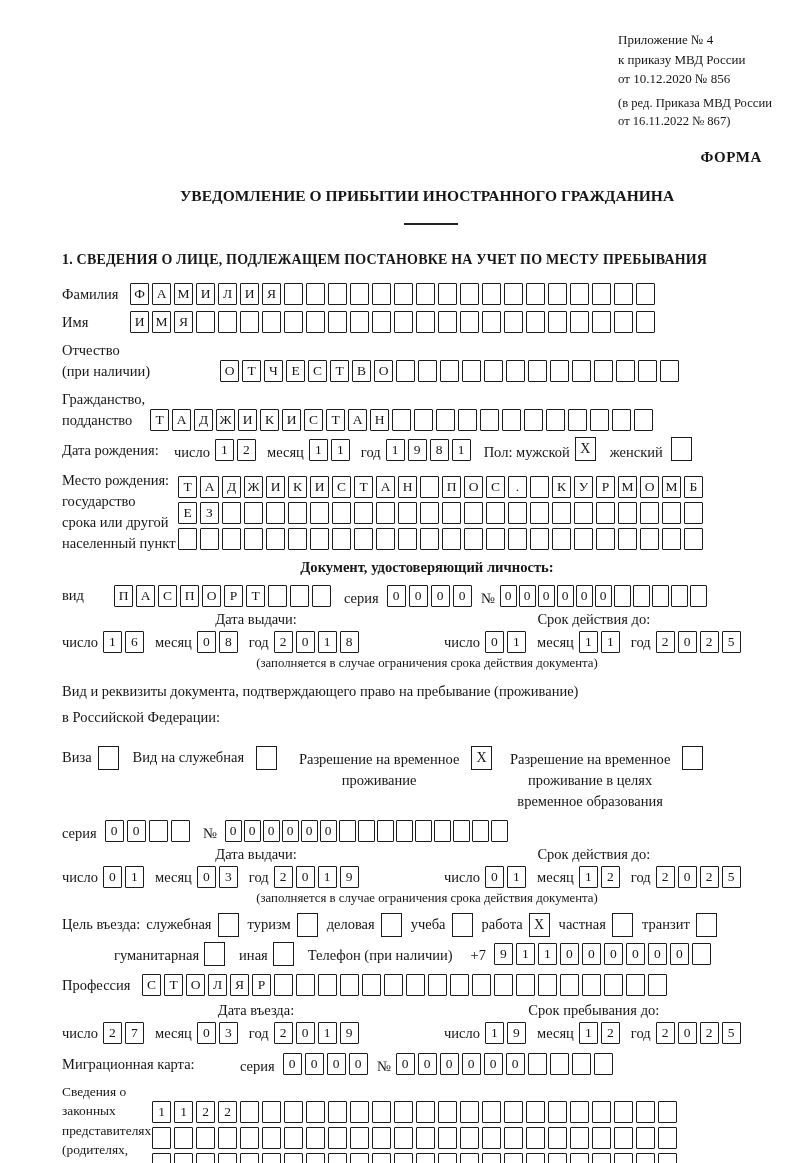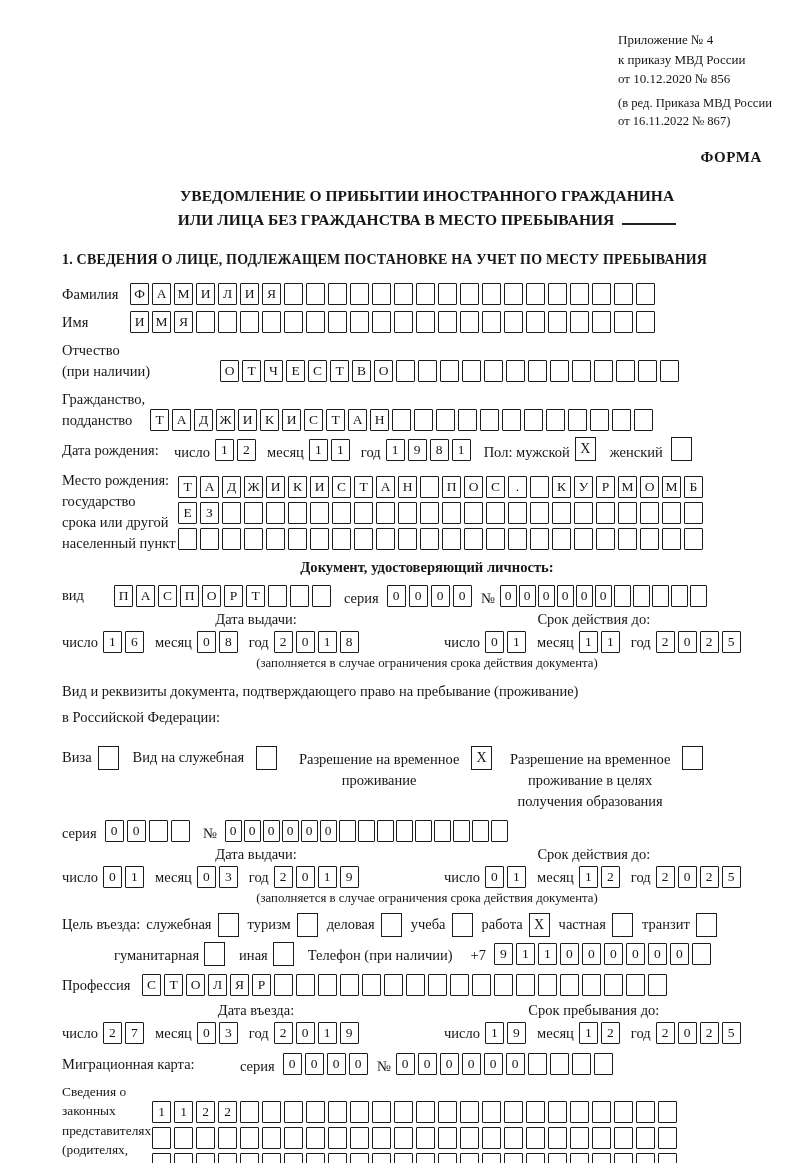--- a/index.html
+++ b/index.html
@@ -57,21 +57,21 @@
     <div class="hdr-rev">
       <div>(в ред. Приказа МВД России</div>
       <div>от 16.11.2022 № 867)</div>
     </div>
   </div>
 
   <div class="forma">ФОРМА</div>
 
   <div class="title">
     <div>УВЕДОМЛЕНИЕ О ПРИБЫТИИ ИНОСТРАННОГО ГРАЖДАНИНА</div>
-    <div><span>ИЛИ ЛИЦА БЕЗ ГРАЖДАНСТВА В МЕСТО ПРЕБЫВАНИЯ</span><span class="blank-line"></span></div>
+    <div><span class="blank-line"></span></div>
   </div>
 
   <div class="sec">1. СВЕДЕНИЯ О ЛИЦЕ, ПОДЛЕЖАЩЕМ ПОСТАНОВКЕ НА УЧЕТ ПО МЕСТУ ПРЕБЫВАНИЯ</div>
 
   <div class="frow">
     <div class="flabel lw68">Фамилия</div>
     <div class="cells">
         <span class="cell">Ф</span>
         <span class="cell">А</span>
         <span class="cell">М</span>
@@ -410,21 +410,21 @@
       <span class="olbl-ml">
         <div>Разрешение на временное</div>
         <div>проживание</div>
       </span>
       <span class="checkbox">X</span>
     </div>
     <div class="opt ml10">
       <span class="olbl-ml">
         <div>Разрешение на временное</div>
         <div>проживание в целях</div>
-        <div>получения образования</div>
+        <div>временное образования</div>
       </span>
       <span class="checkbox"></span>
     </div>
   </div>
 
   <div class="frow">
     <span class="inline-lbl mr8">серия</span>
     <div class="cells">
         <span class="cell">0</span>
         <span class="cell">0</span>

